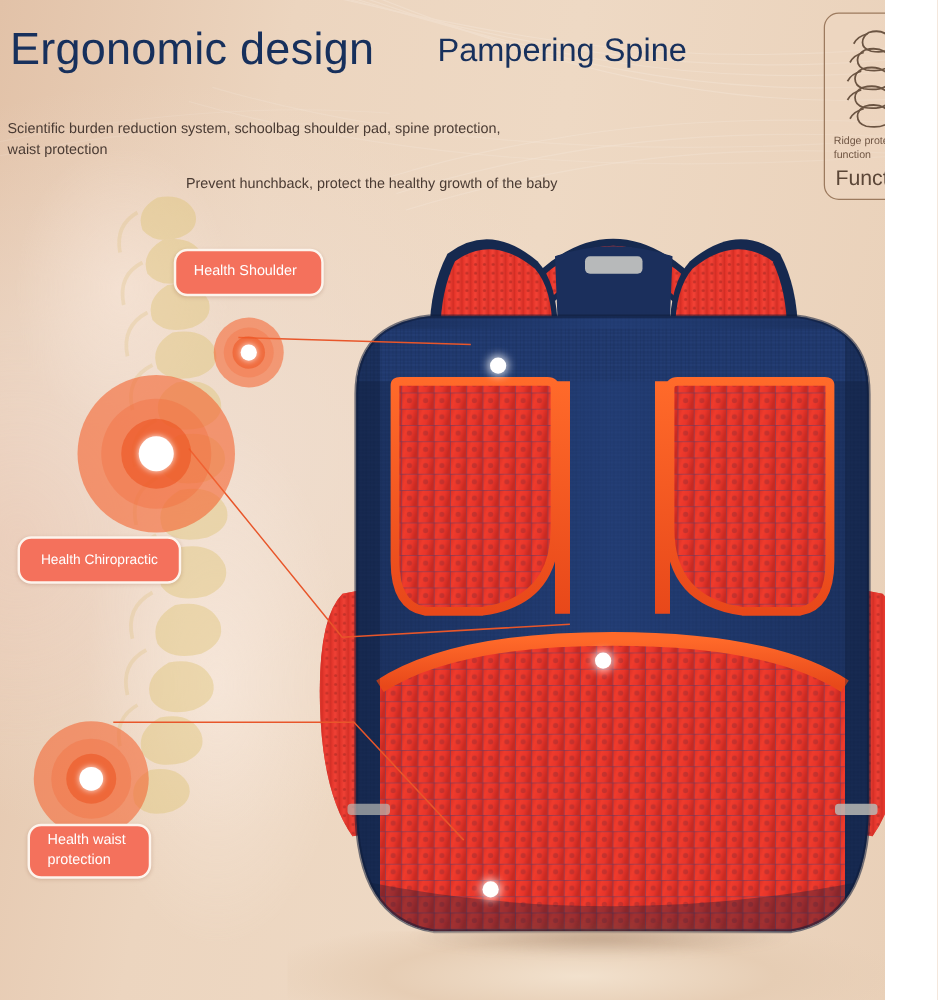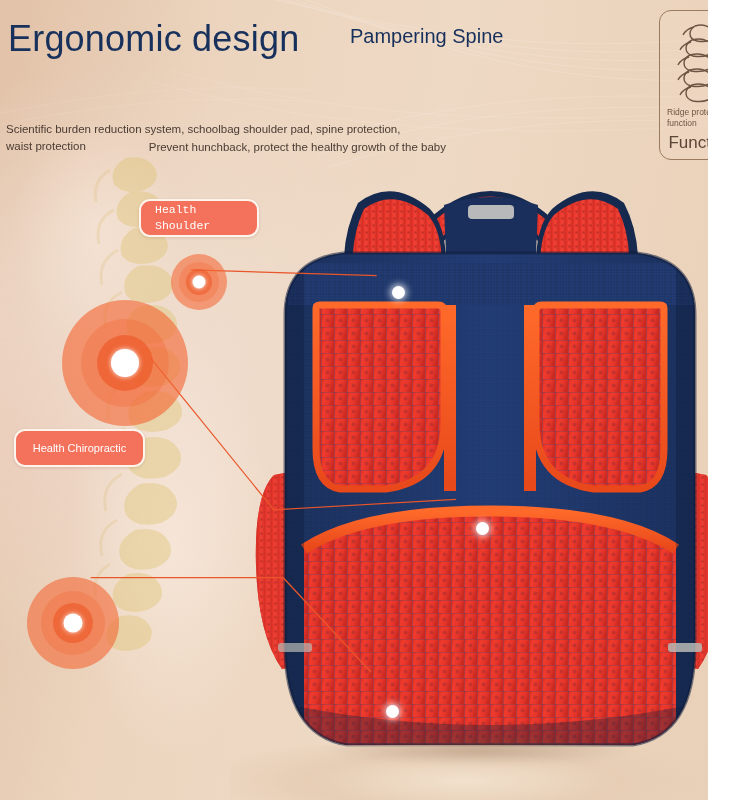--- a/index.html
+++ b/index.html
@@ -42,26 +42,26 @@
 
   
   .header { position: absolute; left: 0; top: 0; width: 750px; height: 160px; }
   .title-main {
     position: absolute; left: 8px; top: 18px;
     font-size: 36px; font-weight: 400; color: #17305c;
     letter-spacing: .2px; white-space: nowrap;
   }
   .title-sub {
     position: absolute; left: 350px; top: 25px;
-    font-size: 20px; font-weight: 400; color: #17305c;
+    font-size: 26px; font-weight: 400; color: #17305c;
     white-space: nowrap;
   }
   .desc-1 {
     position: absolute; left: 6px; top: 95px; width: 420px;
-    font-size: 11.5px; color: #4a3b33; line-height: 1.45; margin-top: 26px;
+    font-size: 11.5px; color: #4a3b33; line-height: 1.45;
   }
   .desc-2 {
     position: absolute; left: 6px; top: 139px; width: 440px;
     font-size: 11.5px; color: #4a3b33; line-height: 1.45; text-align: right;
   }
 
   
   .func-box {
     position: absolute; left: 659px; top: 10px;
     width: 84px; height: 150px;
@@ -352,22 +352,25 @@
     <div class="ring" style="width:92px;height:92px;background:rgba(244,104,54,.60);"></div>
     <div class="ring" style="width:64px;height:64px;background:rgba(244,104,54,.32);"></div>
     <div class="ring" style="width:40px;height:40px;background:rgba(236,84,34,.58);"></div>
     <div class="core" style="width:19px;height:19px;"></div>
   </div>
 
   <div class="hotspot" style="left:392px; top:286px;"></div>
   <div class="hotspot" style="left:476px; top:522px;"></div>
   <div class="hotspot" style="left:386px; top:705px;"></div>
 
-  <div class="pill" style="left:139px; top:199px; width:120px; height:38px;font-family:Liberation Mono, monospace;">
+  <div class="pill" style="left:139px; top:199px; width:120px; height:38px;">
     <span>Health Shoulder</span>
   </div>
 
   <div class="pill" style="left:14px; top:429px; width:131px; height:38px; font-size:11px;justify-content:center;">
     <span>Health Chiropractic</span>
   </div>
 
+  <div class="pill" style="left:22px; top:659px; width:99px; height:44px;">
+    <span>Health waist protection</span>
+  </div>
 
 </div>
 
 </body></html>

